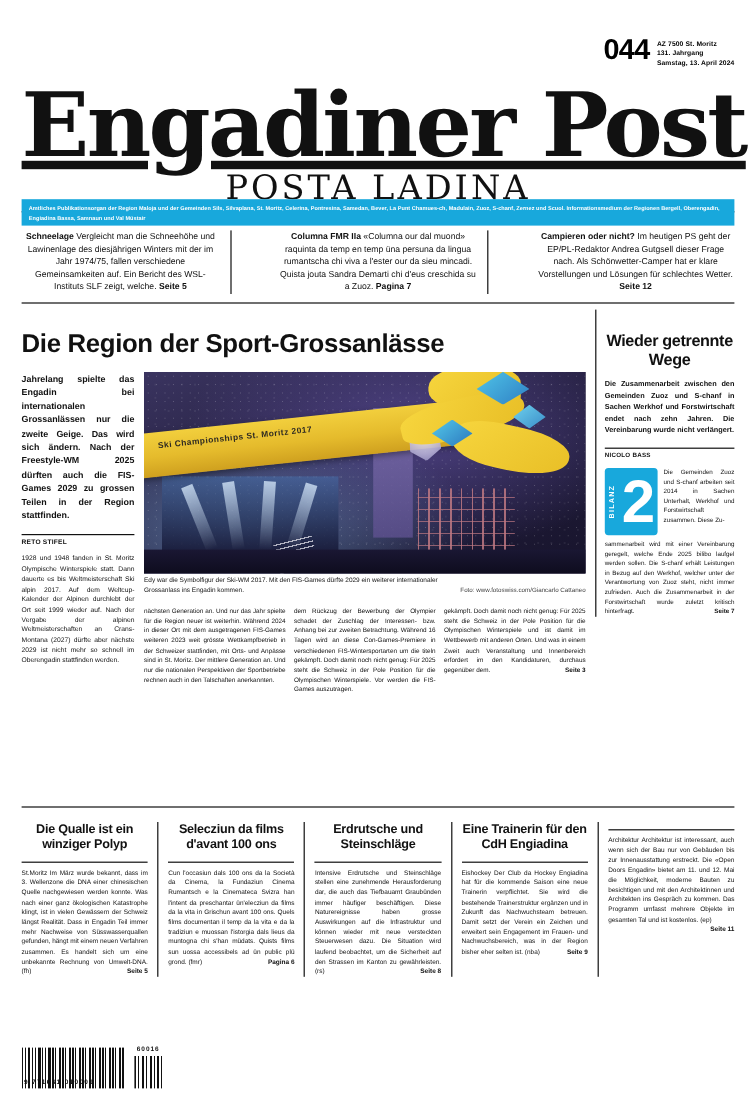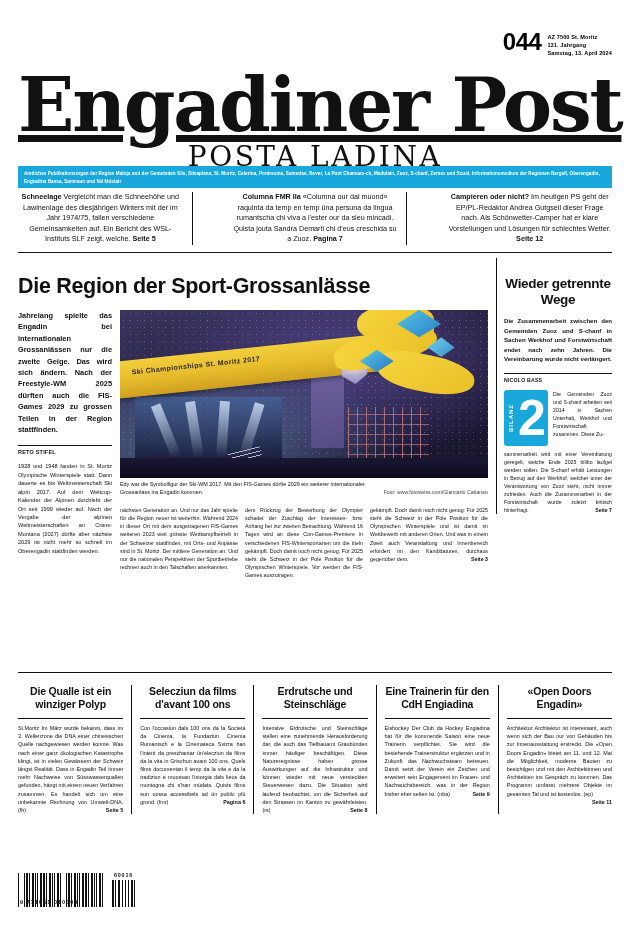--- a/index.html
+++ b/index.html
@@ -620,21 +620,20 @@
     <div class="bcol">
       <div class="bhead">Eine Trainerin für den CdH Engiadina</div>
       <div class="brule"></div>
       <div class="btext">
         <span>Eishockey Der Club da Hockey Engiadina hat für die kommende Saison eine neue Trainerin verpflichtet. Sie wird die bestehende Trainerstruktur ergänzen und in Zukunft das Nachwuchsteam betreuen. Damit setzt der Verein ein Zeichen und erweitert sein Engagement im Frauen- und Nachwuchsbereich, was in der Region bisher eher selten ist.</span>
         <span>(nba)</span>
         <b class="pageref">Seite 9</b>
       </div>
     </div>
     <div class="bcol">
-      <div class="bhead">«Open Doors Engadin»</div>
       <div class="brule"></div>
       <div class="btext">
         <span>Architektur Architektur ist interessant, auch wenn sich der Bau nur von Gebäuden bis zur Innenausstattung erstreckt. Die «Open Doors Engadin» bietet am 11. und 12. Mai die Möglichkeit, moderne Bauten zu besichtigen und mit den Architektinnen und Architekten ins Gespräch zu kommen. Das Programm umfasst mehrere Objekte im gesamten Tal und ist kostenlos.</span>
         <span>(ep)</span>
         <b class="pageref">Seite 11</b>
       </div>
     </div>
   </div>
 
   <div class="barcode-area">

